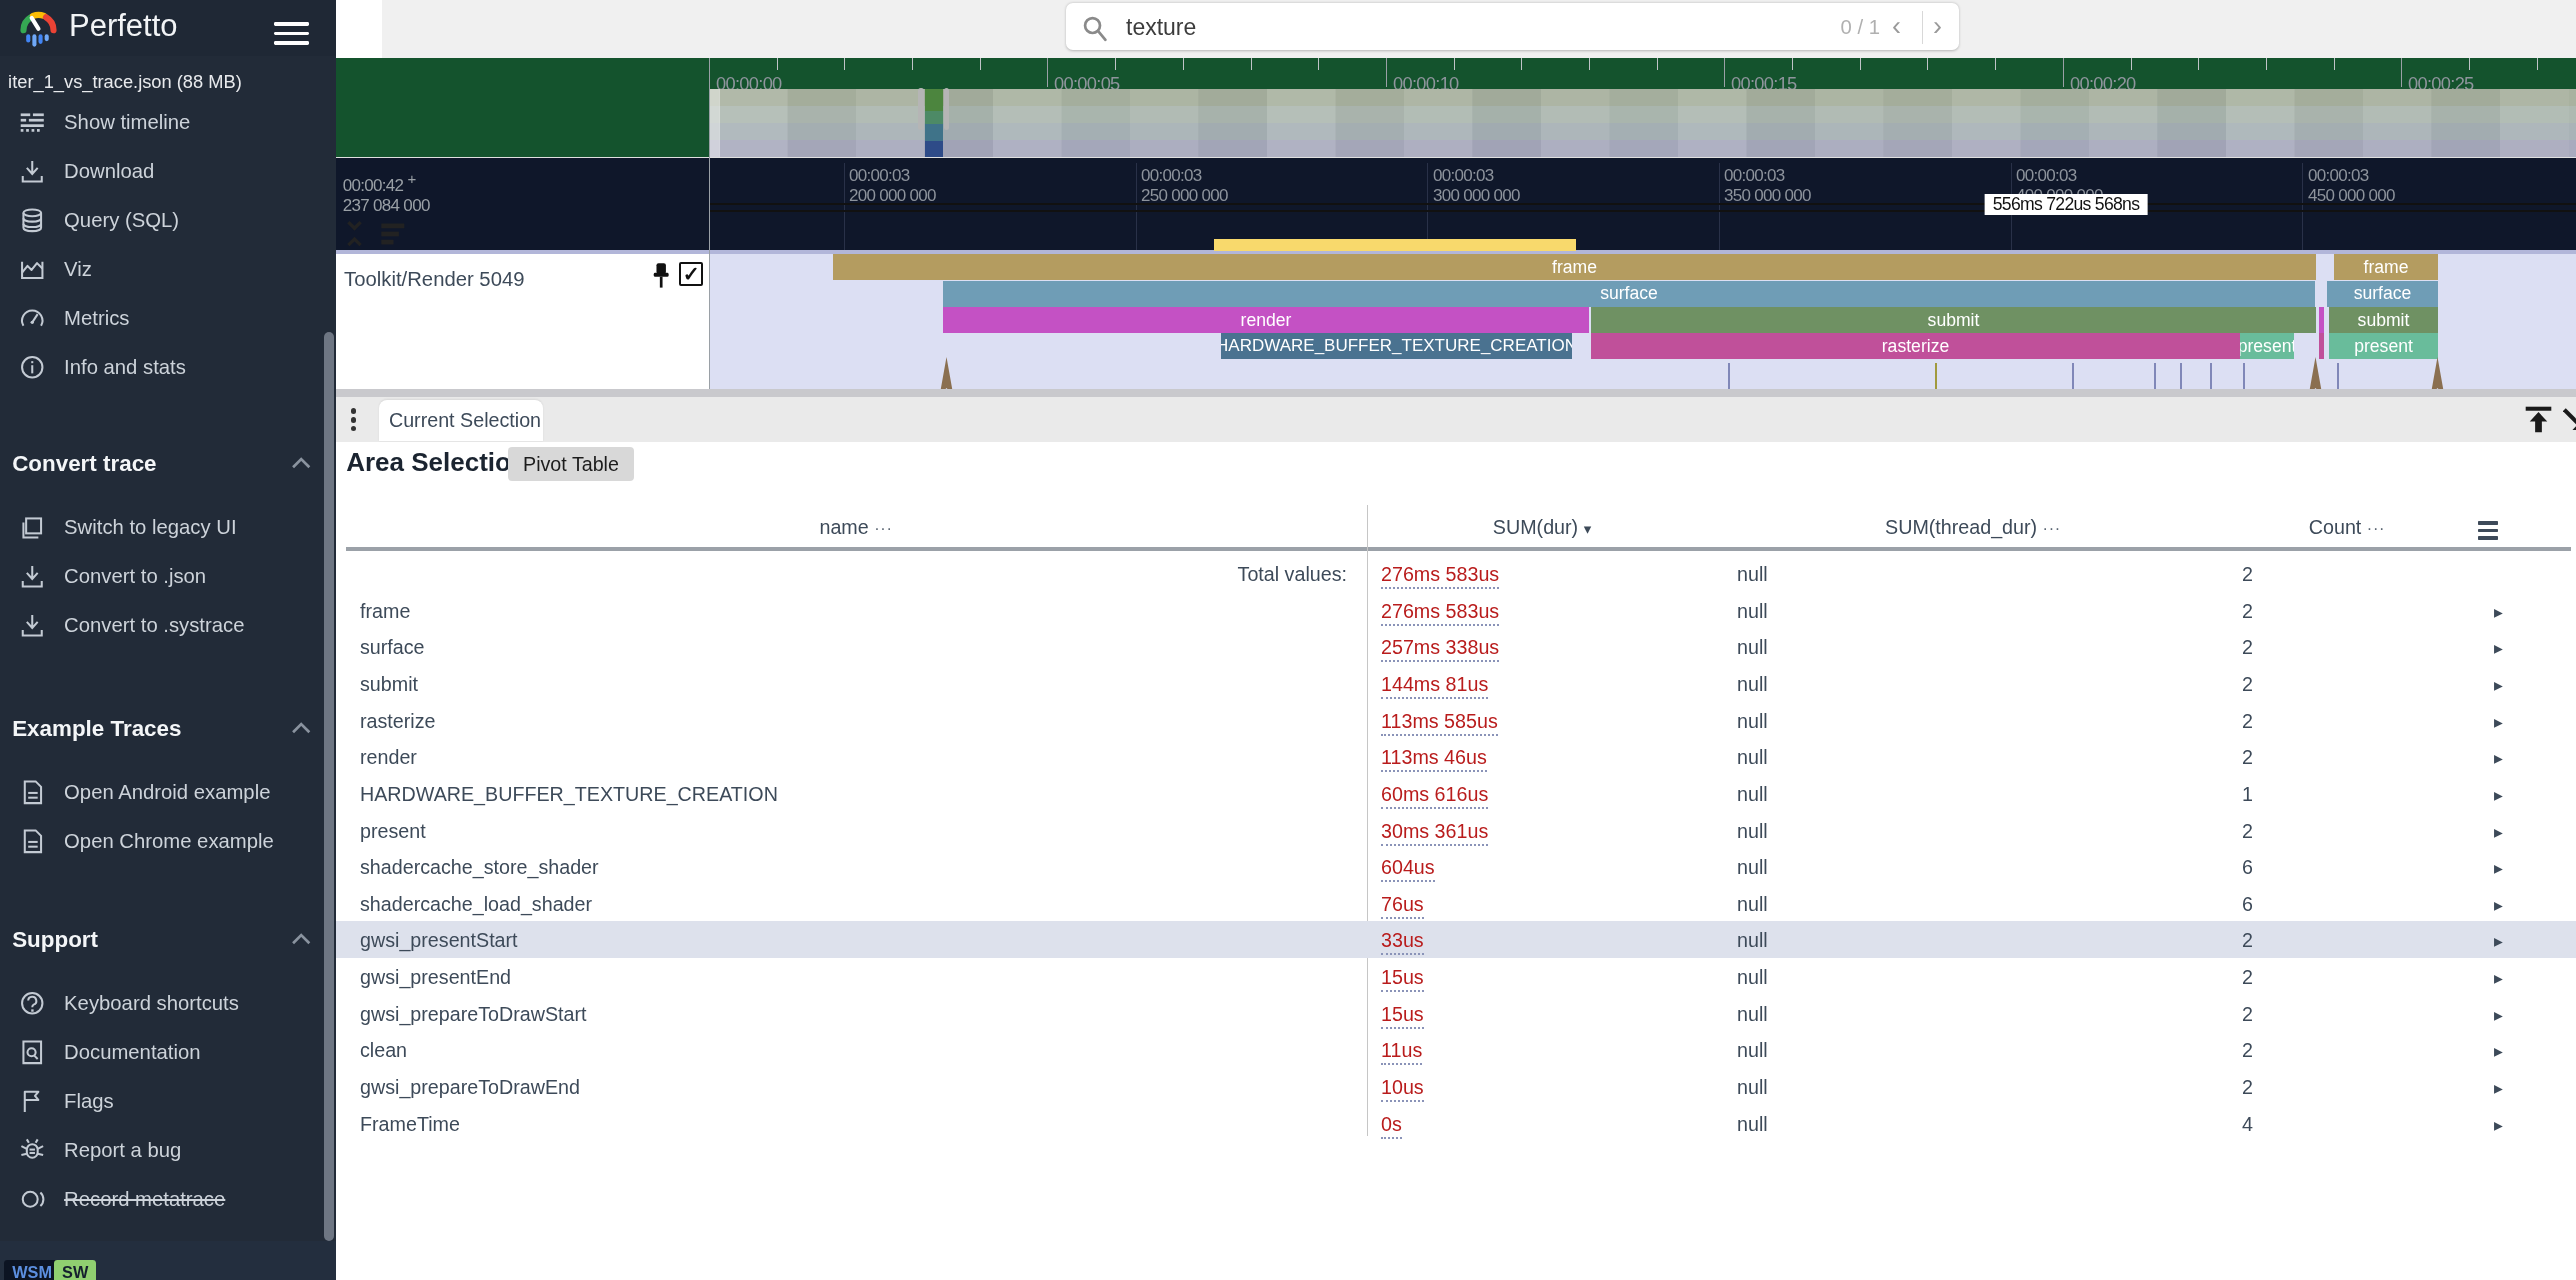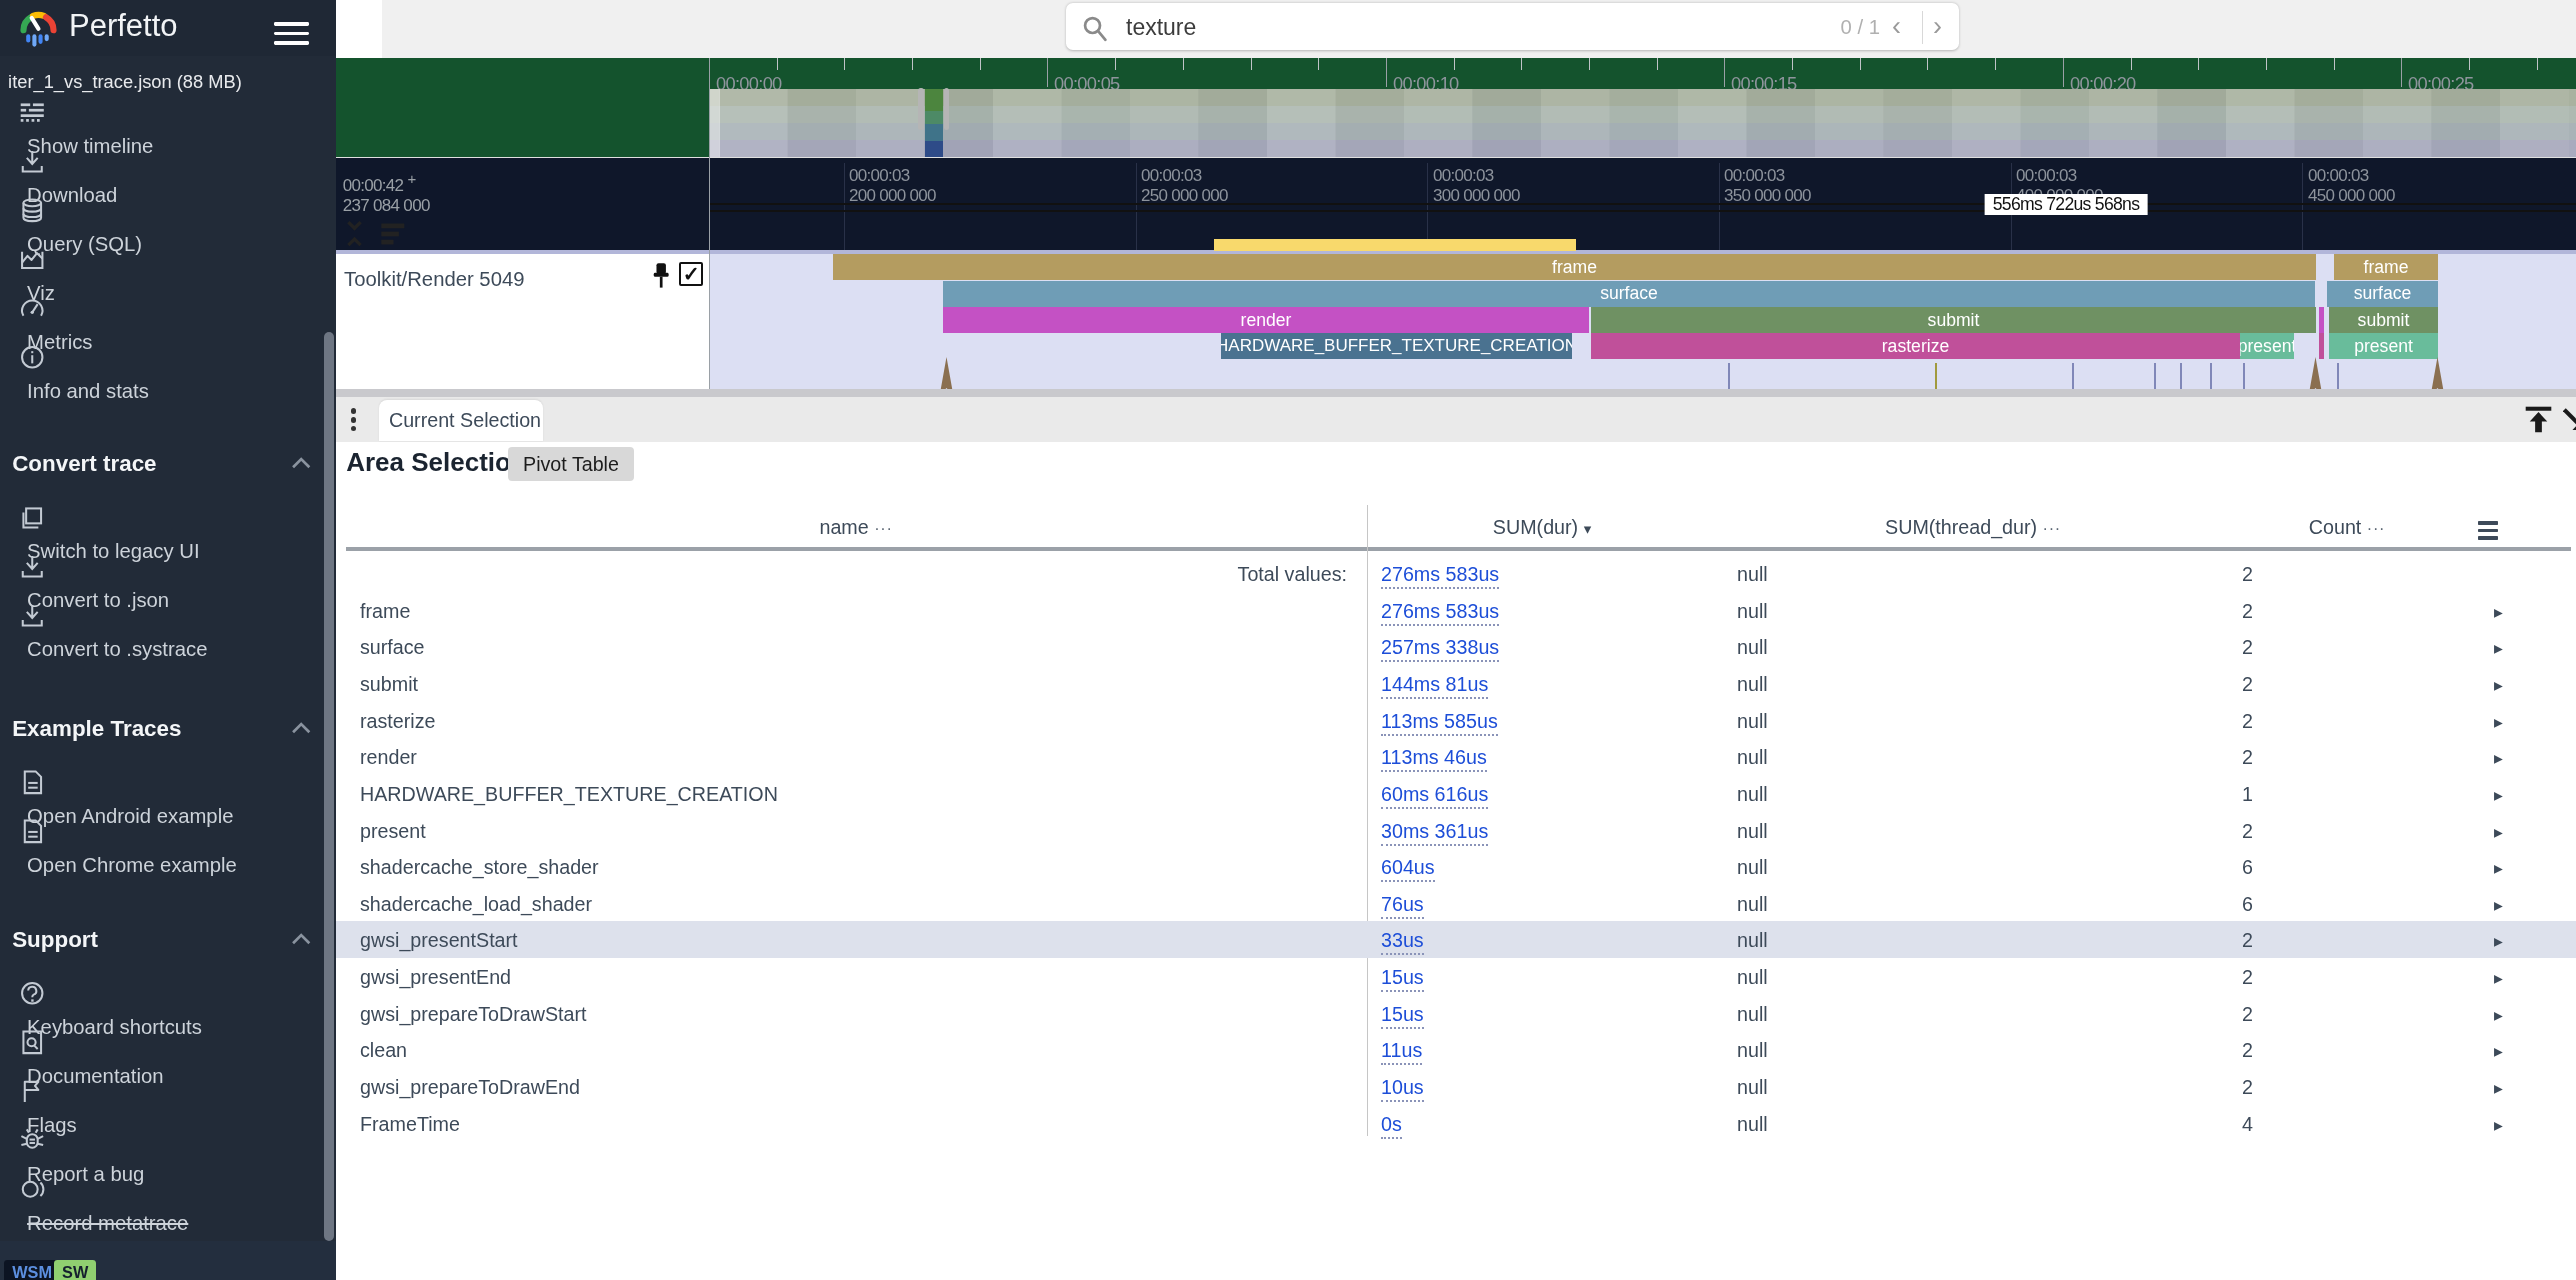--- a/index.html
+++ b/index.html
@@ -19,21 +19,21 @@
   #search-next{left:867px;top:8.1px;font-size:27px;color:#9a9a9a;}
 
   
   #sidebar{left:0;top:0;width:336px;height:1281px;background:#222b38;color:#cfd5dc;}
   #sb-header{position:relative;height:56px;background:#1f2835;}
   #logo{position:absolute;left:17.6px;top:6.8px;}
   #sb-title{position:absolute;left:69px;top:8.1px;font-size:31px;color:#f2f4f6;font-weight:400;}
   #sb-burger{position:absolute;right:27px;top:16.3px;width:35px;}
   #sb-burger div{height:3.4px;background:#fff;margin:6.1px 0;border-radius:1.4px;}
   #trace-file{padding:15px 8.1px 5.4px 8.1px;font-size:18.3px;color:#e8eaed;white-space:nowrap;}
-  .nav-item{display:flex;align-items:flex-start;height:49px;padding-left:17.6px;cursor:pointer;flex-direction:column;}
+  .nav-item{display:flex;align-items:center;height:49px;padding-left:17.6px;cursor:pointer;}
   .nav-icon{width:37px;height:30px;flex:0 0 37px;}
   .nav-icon svg{width:28.5px;height:28.5px;}
   .nav-label{font-size:20.3px;color:#cdd3da;padding-left:9.5px;white-space:nowrap;}
   .nav-label.strike{text-decoration:line-through;}
   .section-head{display:flex;align-items:center;justify-content:space-between;
                 padding:0 23px 0 12.2px;height:35px;}
   .section-title{font-size:22.4px;font-weight:700;color:#f4f6f8;}
   .section-gap{height:22px;}
   #sb-scrollbar{left:324px;top:332px;width:10.2px;height:909px;background:#6e7683;border-radius:5.4px;}
   #sb-footer{left:0;top:1241px;width:336px;height:39px;background:#232e3e;}
@@ -104,21 +104,21 @@
   .th .sort{font-size:15px;color:#3d4a59;}
   #col-menu-icon{position:absolute;left:2142px;top:12.2px;width:20.3px;}
   #col-menu-icon div{height:3.4px;background:#3d4a59;margin:4.1px 0;border-radius:0.7px;}
   #header-rule{position:absolute;left:10.2px;top:42px;width:2225px;height:4.1px;background:#9ba1a8;}
   #col-divider{position:absolute;left:1031px;top:0;width:1.4px;height:631px;background:#c6c6c6;}
   .trow{position:absolute;left:0;width:2240px;height:37px;}
   .trow.hl{background:#dde1ec;}
   .cell{position:absolute;top:8.1px;font-size:19.7px;color:#3d4a59;white-space:nowrap;}
   .c-name{left:24px;}
   .c-total{left:0;width:1011px;text-align:right;}
-  .c-dur{left:1045px;color:#1d4ed8;border-bottom:2px dotted #8a93b8;padding-bottom:0.7px;}
+  .c-dur{left:1045px;color:#b91c1c;border-bottom:2px dotted #8a93b8;padding-bottom:0.7px;}
   .c-null{left:1401px;}
   .c-count{left:1906px;}
   .c-exp{left:2158px;top:9.5px;font-size:17.6px;color:#3d4a59;}
 </style>
 </head>
 <body>
 
 <div id="root">
 
   <div id="topbar" class="abs">

